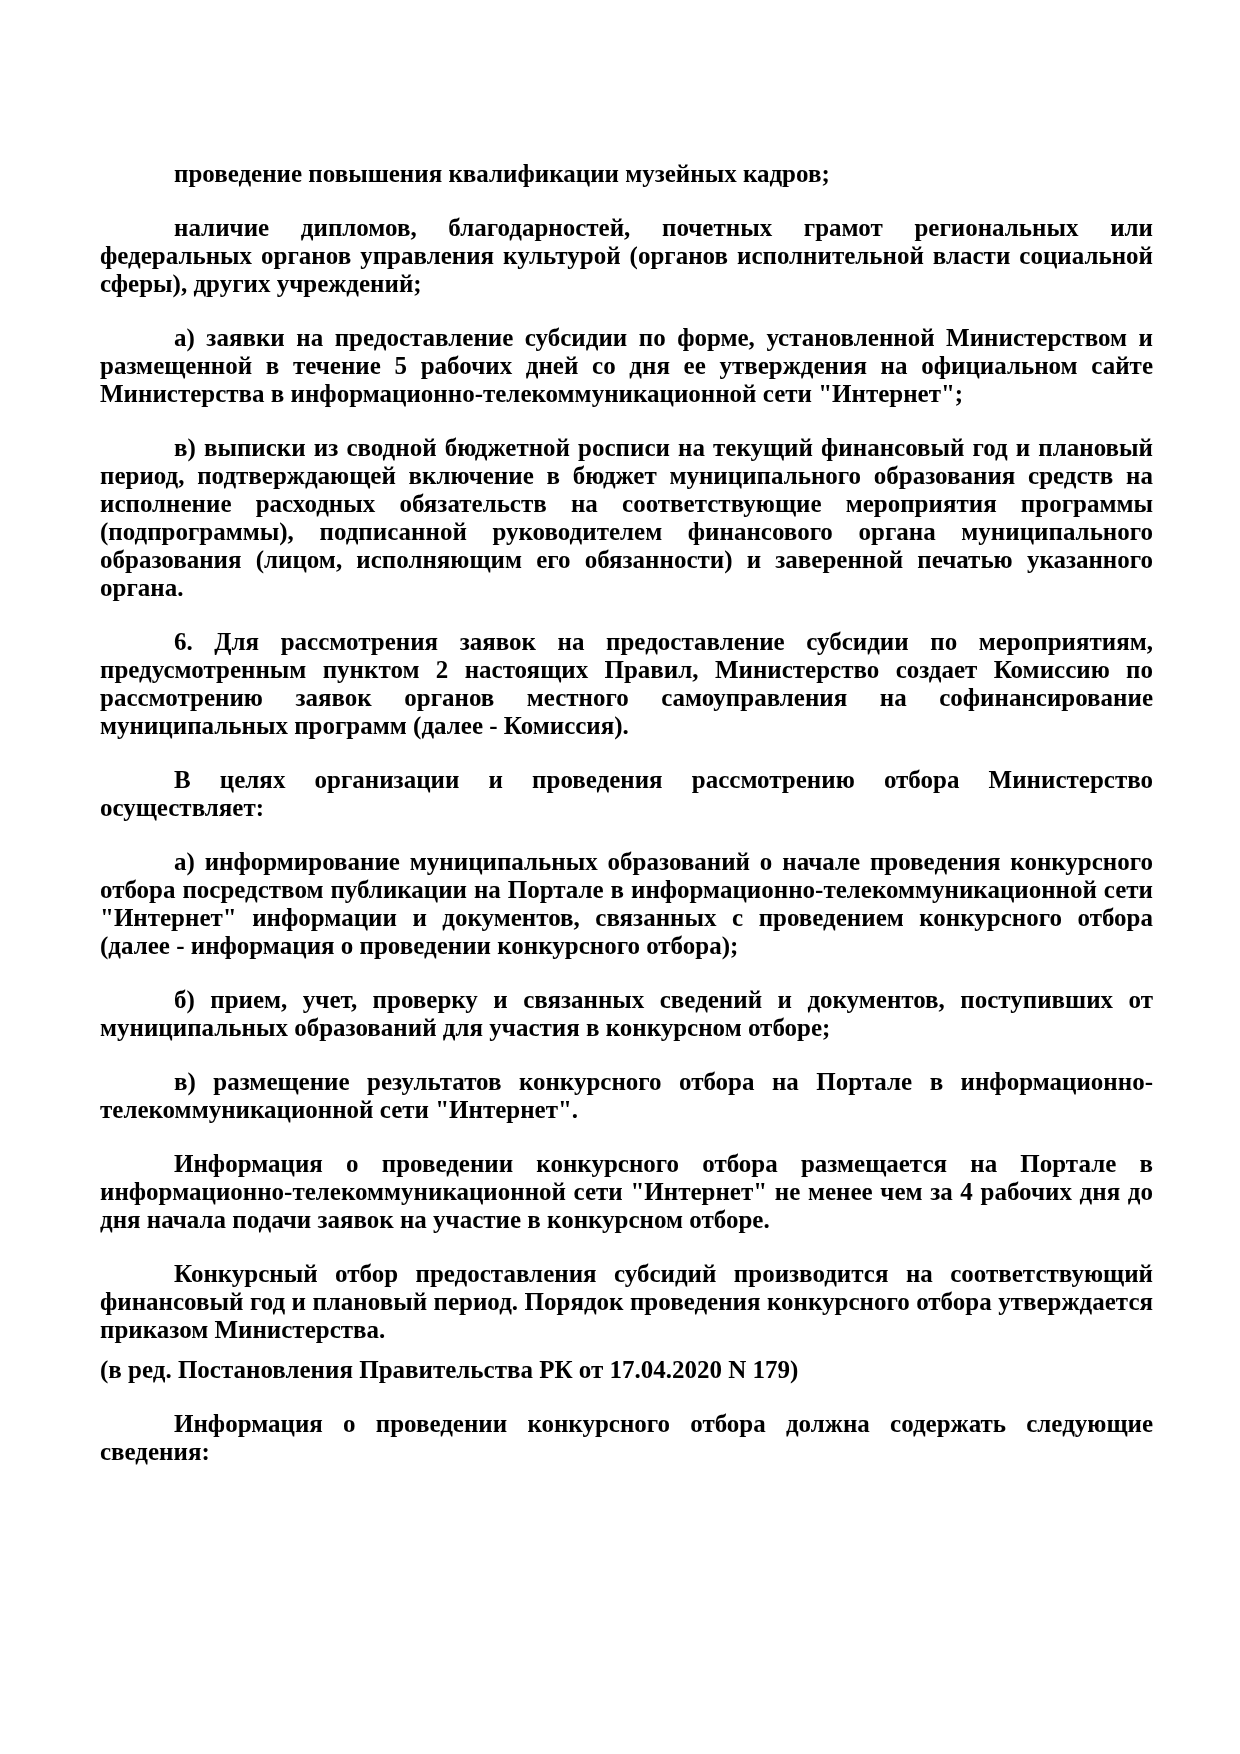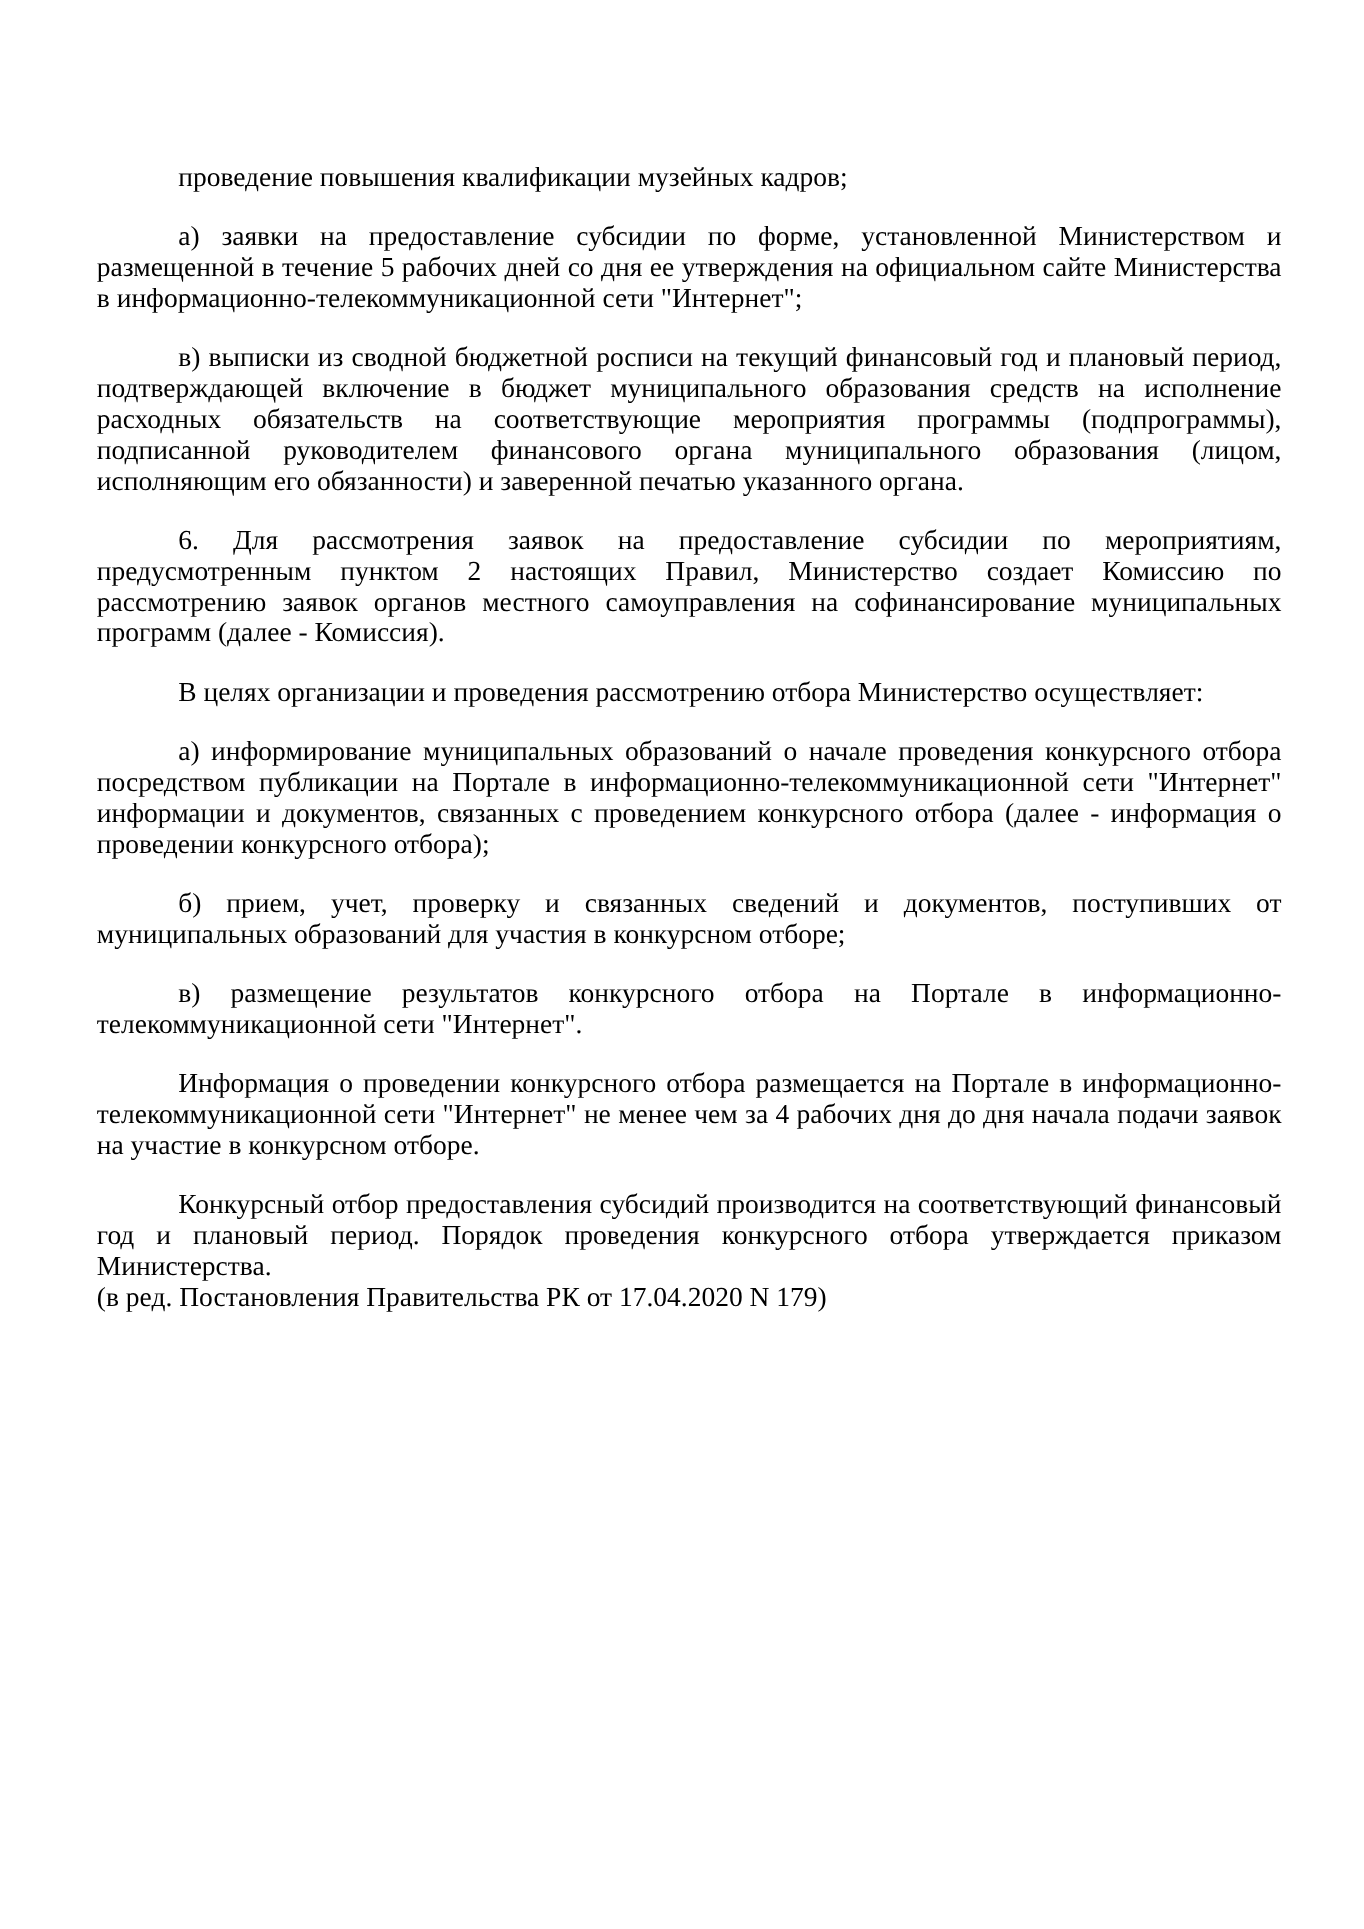--- a/index.html
+++ b/index.html
@@ -21,41 +21,44 @@
   }
   .doc-body {
     font-family: "Liberation Serif", "DejaVu Serif", serif;
     font-size: 25px;
     line-height: 28px;
     color: #000000;
     text-align: justify;
     hyphens: none;
   }
   p.para {
-    margin: 0;
+    margin: 12px;
     text-indent: 74px;
     text-align: justify;
+    font-weight: bold;
   }
   p.para.space {
     margin-top: 26px;
   }
   p.para.no-indent {
     text-indent: 0;
   }
 </style>
 </head>
 <body>
 
 <div class="page">
   <div class="doc-body">
       <p class="para">проведение повышения квалификации музейных кадров;</p>
+      <p class="para space">наличие дипломов, благодарностей, почетных грамот региональных или федеральных органов управления культурой (органов исполнительной власти социальной сферы), других учреждений;</p>
       <p class="para space">а) заявки на предоставление субсидии по форме, установленной Министерством и размещенной в течение 5 рабочих дней со дня ее утверждения на официальном сайте Министерства в информационно-телекоммуникационной сети "Интернет";</p>
       <p class="para space">в) выписки из сводной бюджетной росписи на текущий финансовый год и плановый период, подтверждающей включение в бюджет муниципального образования средств на исполнение расходных обязательств на соответствующие мероприятия программы (подпрограммы), подписанной руководителем финансового органа муниципального образования (лицом, исполняющим его обязанности) и заверенной печатью указанного органа.</p>
       <p class="para space">6. Для рассмотрения заявок на предоставление субсидии по мероприятиям, предусмотренным пунктом 2 настоящих Правил, Министерство создает Комиссию по рассмотрению заявок органов местного самоуправления на софинансирование муниципальных программ (далее - Комиссия).</p>
       <p class="para space">В целях организации и проведения рассмотрению отбора Министерство осуществляет:</p>
       <p class="para space">а) информирование муниципальных образований о начале проведения конкурсного отбора посредством публикации на Портале в информационно-телекоммуникационной сети "Интернет" информации и документов, связанных с проведением конкурсного отбора (далее - информация о проведении конкурсного отбора);</p>
       <p class="para space">б) прием, учет, проверку и связанных сведений и документов, поступивших от муниципальных образований для участия в конкурсном отборе;</p>
       <p class="para space">в) размещение результатов конкурсного отбора на Портале в информационно-телекоммуникационной сети "Интернет".</p>
       <p class="para space">Информация о проведении конкурсного отбора размещается на Портале в информационно-телекоммуникационной сети "Интернет" не менее чем за 4 рабочих дня до дня начала подачи заявок на участие в конкурсном отборе.</p>
       <p class="para space">Конкурсный отбор предоставления субсидий производится на соответствующий финансовый год и плановый период. Порядок проведения конкурсного отбора утверждается приказом Министерства.</p>
       <p class="para no-indent">(в ред. Постановления Правительства РК от 17.04.2020 N 179)</p>
+      <p class="para space">Информация о проведении конкурсного отбора должна содержать следующие сведения:</p>
     </div>
 </div>
 
 </body></html>

